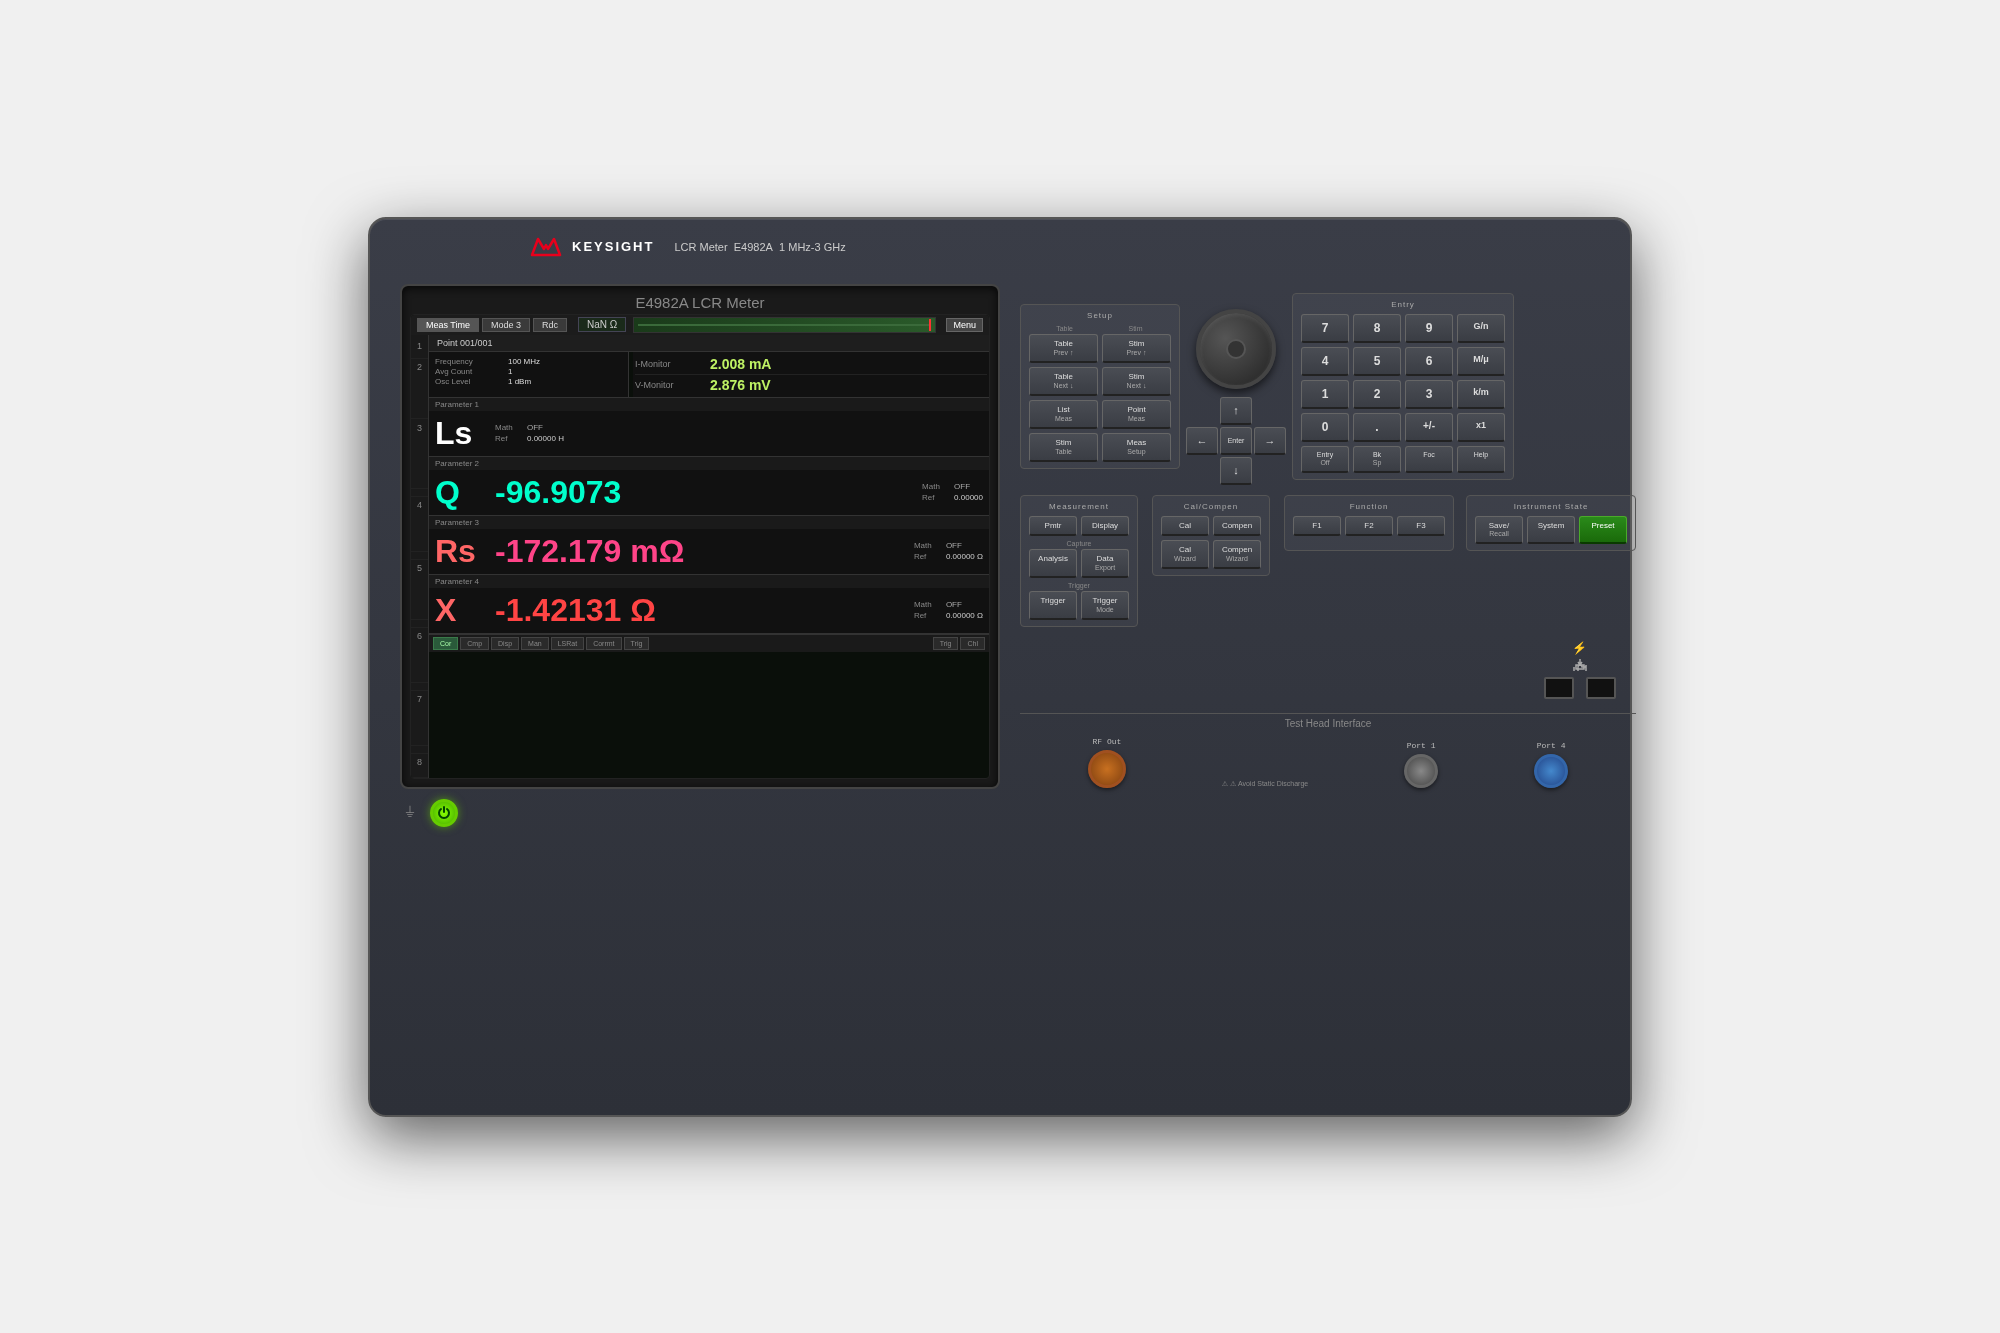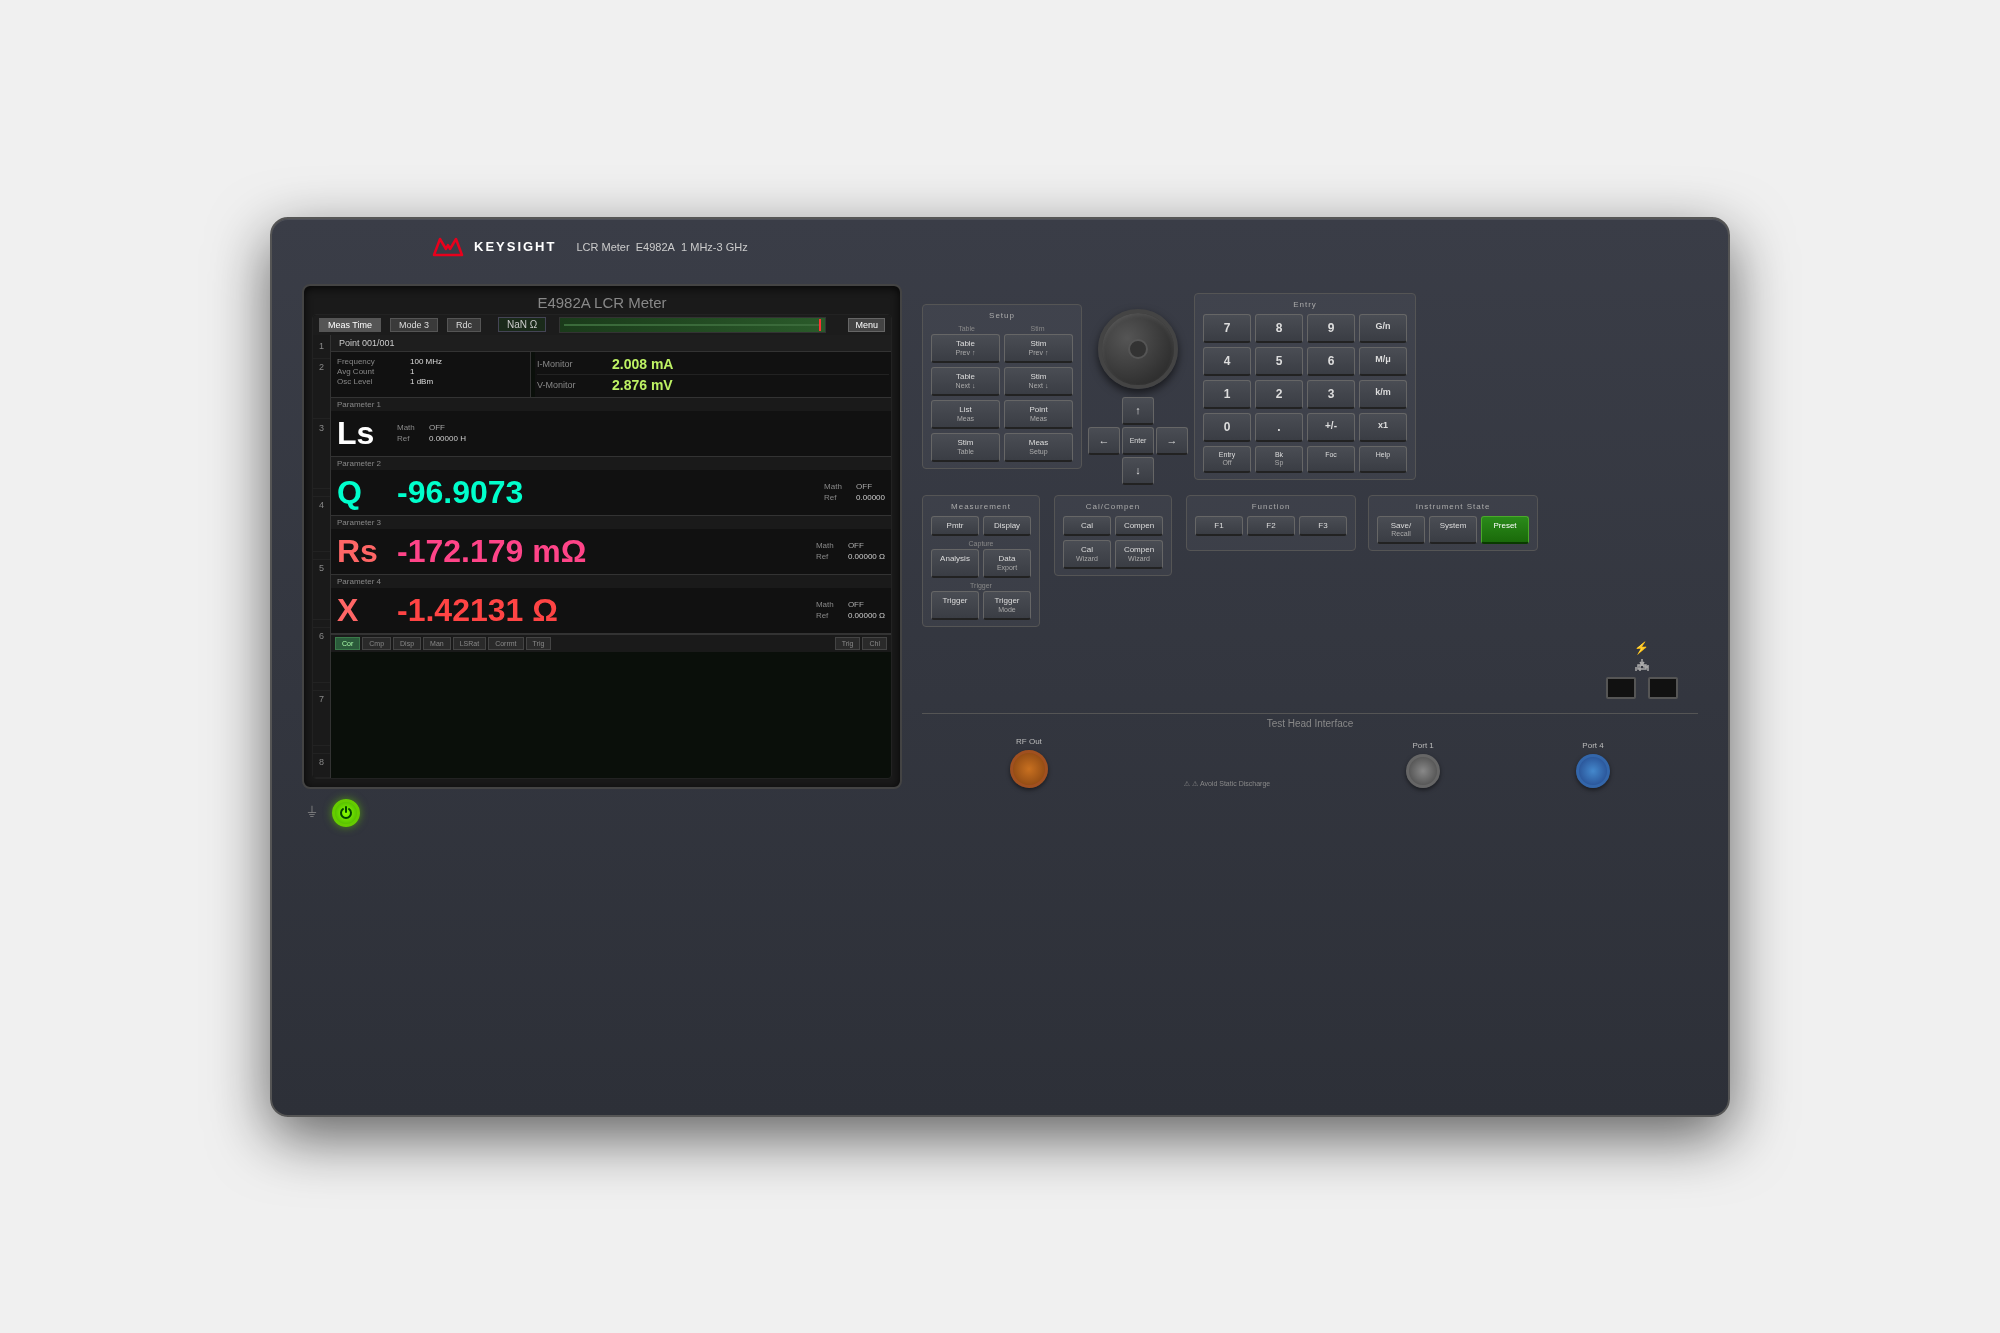--- a/index.html
+++ b/index.html
@@ -8,21 +8,21 @@
       display: flex;
       justify-content: center;
       align-items: center;
       min-height: 100vh;
       font-family: Arial, sans-serif;
     }
 
     .instrument-body {
       background: linear-gradient(180deg, #3a3d47 0%, #2d3038 100%);
       border-radius: 18px;
-      width: 1460px;
+      width: 1264px;
       height: 900px;
       position: relative;
       box-shadow: 0 20px 60px rgba(0,0,0,0.6), inset 0 1px 0 rgba(255,255,255,0.1);
       border: 2px solid #555;
       display: flex;
       flex-direction: row;
       padding: 30px 30px 20px 30px;
       gap: 20px;
     }
 
@@ -81,21 +81,21 @@
       border-radius: 4px;
       overflow: hidden;
       border: 1px solid #222;
     }
 
     .lcd-top-bar {
       background: #1c1c1c;
       display: flex;
       align-items: center;
       padding: 2px 6px;
-      gap: 9px;
+      gap: 3px;
       font-size: 9px;
       color: #aaa;
     }
 
     .lcd-top-bar .tab {
       background: #3a3a3a;
       border: 1px solid #555;
       padding: 1px 8px;
       font-size: 9px;
       color: #ddd;
@@ -527,20 +527,21 @@
       justify-content: space-around;
       align-items: flex-end;
       padding: 0 20px;
     }
 
     .connector-group {
       display: flex;
       flex-direction: column;
       align-items: center;
       gap: 4px;
+      font-family: Liberation Mono, monospace;
     }
 
     .connector-label {
       color: #bbb;
       font-size: 8px;
     }
 
     .connector-rf {
       width: 38px;
       height: 38px;

